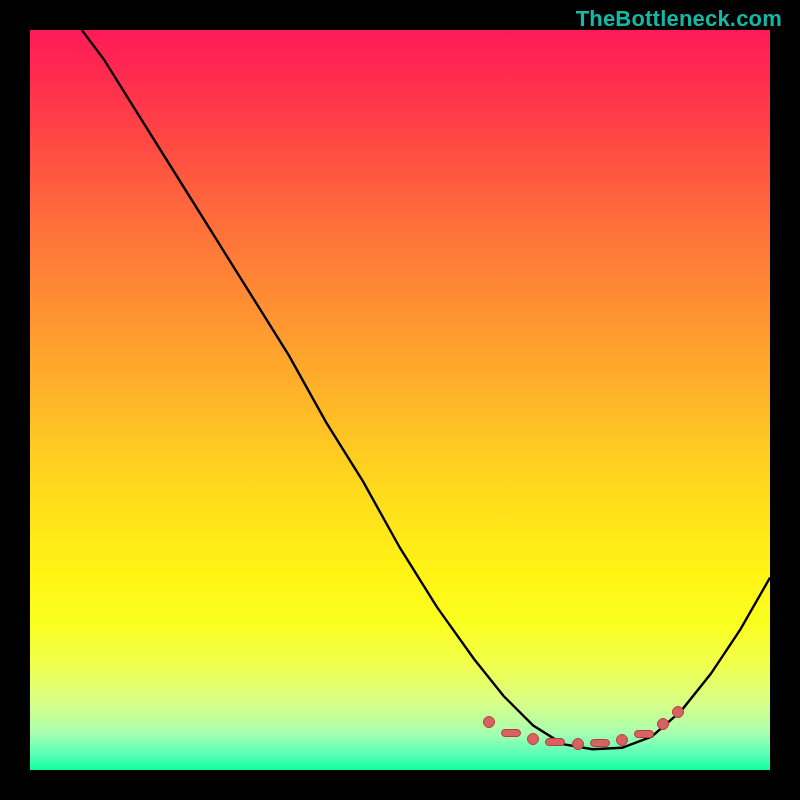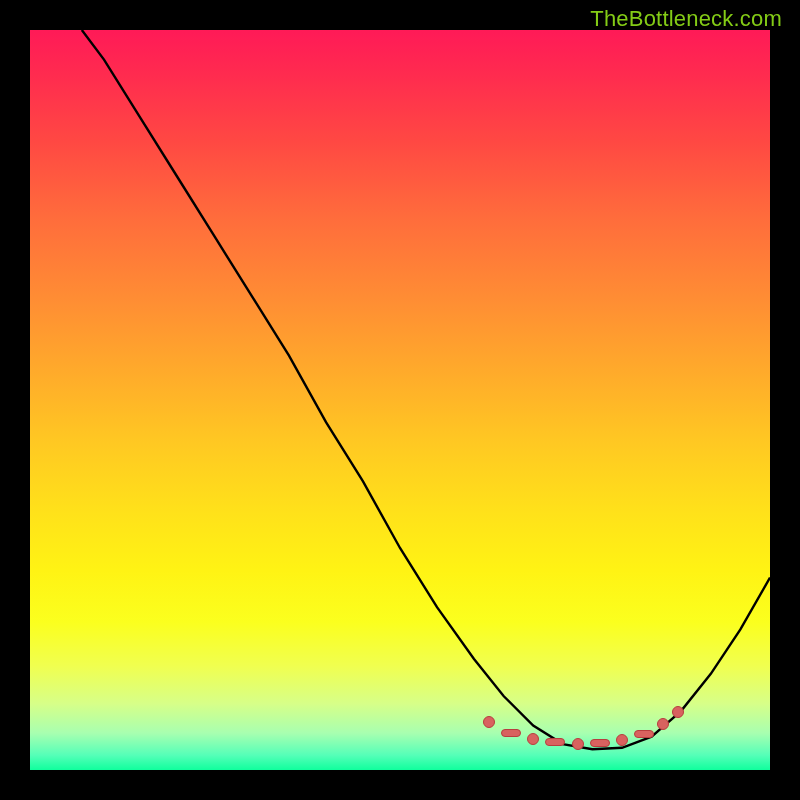--- a/index.html
+++ b/index.html
@@ -1,17 +1,17 @@
 <!DOCTYPE html>
 <html><head>
 <meta charset="utf-8">
 <style>
 *{margin:0;padding:0;box-sizing:border-box}
 body{background:#000;width:800px;height:800px;position:relative;font-family:Arial,Helvetica,sans-serif}
-.watermark{position:absolute;top:6px;right:18px;color:#84cc16;font-size:22px;font-weight:400;letter-spacing:0.2px;z-index:5}
+.watermark{position:absolute;top:6px;right:18px;color:#14b8a6;font-size:22px;font-weight:700;letter-spacing:0.2px;z-index:5}
 .plot-area{position:absolute;top:30px;left:30px;width:740px;height:740px;overflow:hidden}
 .gradient-bg{position:absolute;inset:0;background:linear-gradient(to bottom,
  #ff1a57 0%,
  #ff2b4f 6%,
  #ff4843 15%,
  #ff6b3c 25%,
  #ff8c34 36%,
  #ffad2a 47%,
  #ffc922 56%,
  #ffe11a 65%,

